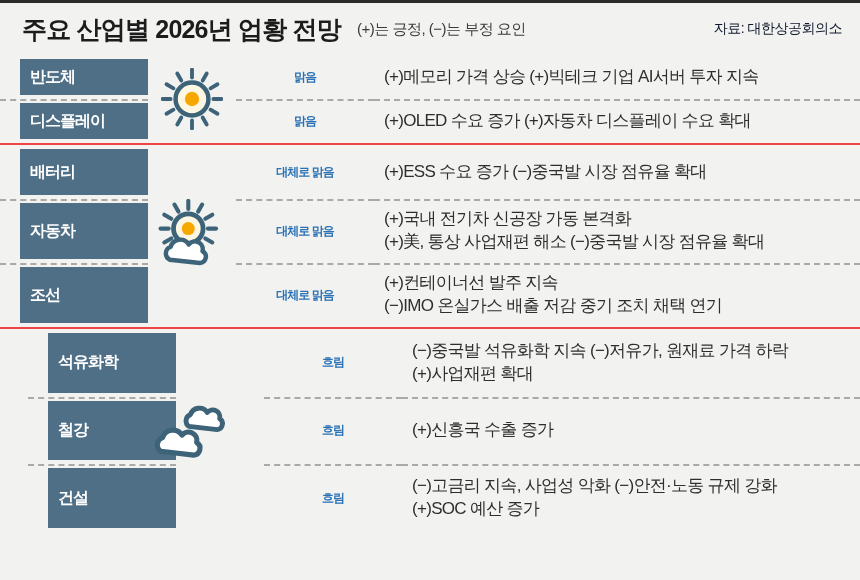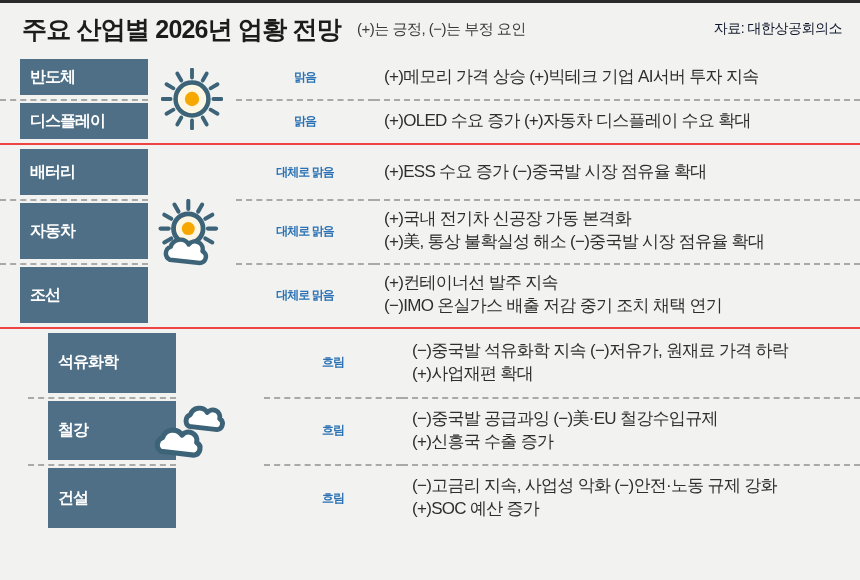--- a/index.html
+++ b/index.html
@@ -250,21 +250,21 @@
             <div class="row" style="flex: 1.18 1 0px;">
               <div class="badge-cell">
                 <div class="badge">자동차</div>
               </div>
               <div class="icon-col"></div>
               <div class="outlook-cell">
                 <span class="outlook-text">대체로 맑음</span>
               </div>
               <div class="desc-cell">
                 <div class="desc-line">(+)국내 전기차 신공장 가동 본격화</div>
-                <div class="desc-line">(+)美, 통상 불확실성 해소 (−)중국발 시장 점유율 확대</div>
+                <div class="desc-line">(+)美, 통상 사업재편 해소 (−)중국발 시장 점유율 확대</div>
               </div>
             </div>
             <div class="row" style="flex: 1.18 1 0px;">
               <div class="badge-cell">
                 <div class="badge">조선</div>
               </div>
               <div class="icon-col"></div>
               <div class="outlook-cell">
                 <span class="outlook-text">대체로 맑음</span>
               </div>
@@ -320,21 +320,20 @@
             </div>
             <div class="row" style="flex: 1.18 1 0px;">
               <div class="badge-cell">
                 <div class="badge">철강</div>
               </div>
               <div class="icon-col"></div>
               <div class="outlook-cell">
                 <span class="outlook-text">흐림</span>
               </div>
               <div class="desc-cell">
-                <div class="desc-line">(−)중국발 공급과잉 (−)美·EU 철강수입규제</div>
                 <div class="desc-line">(+)신흥국 수출 증가</div>
               </div>
             </div>
             <div class="row" style="flex: 1.18 1 0px;">
               <div class="badge-cell">
                 <div class="badge">건설</div>
               </div>
               <div class="icon-col"></div>
               <div class="outlook-cell">
                 <span class="outlook-text">흐림</span>

